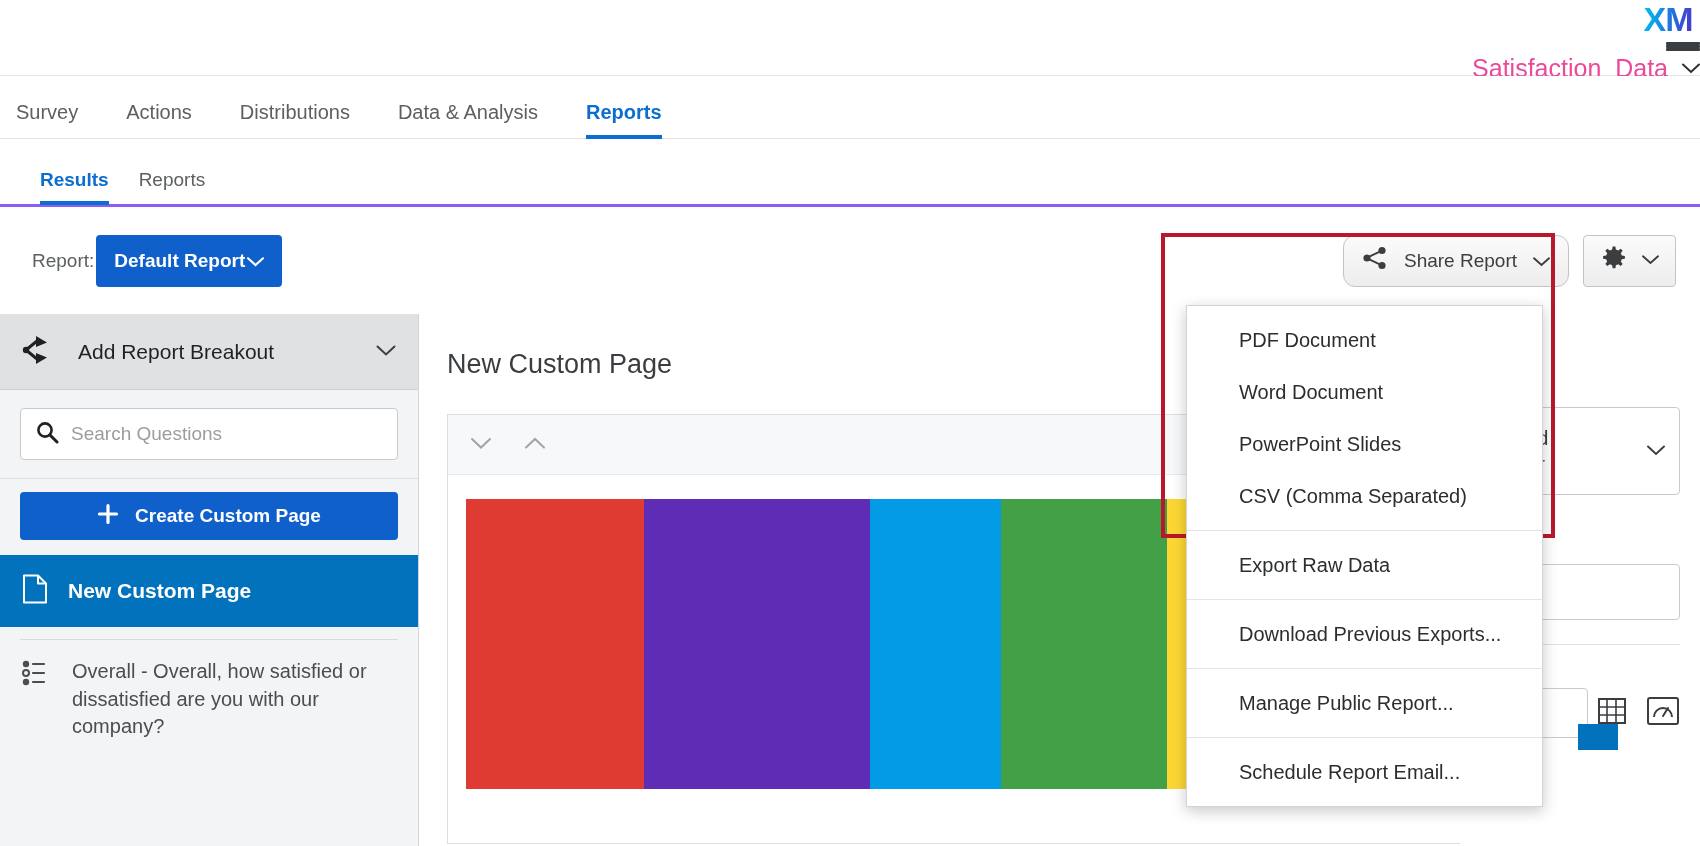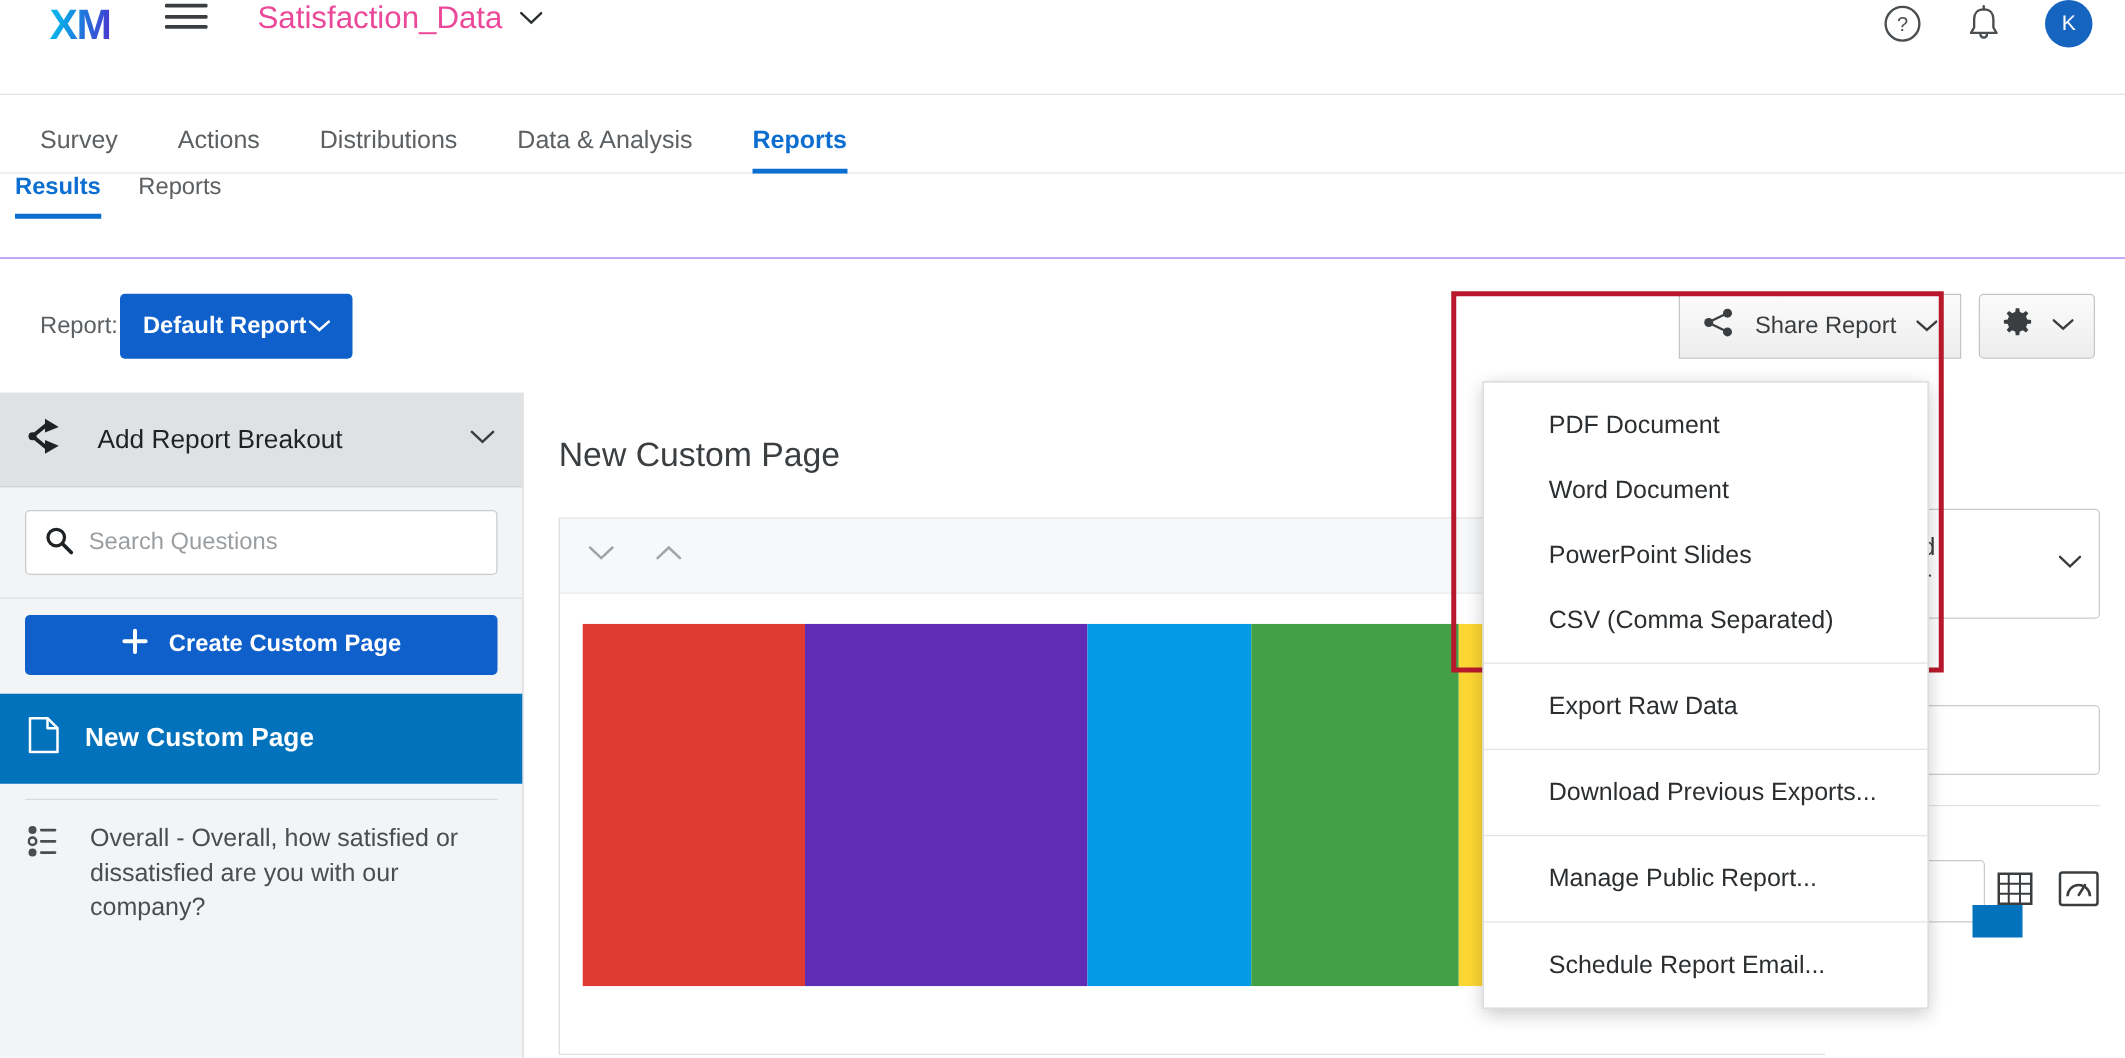--- a/index.html
+++ b/index.html
@@ -8,21 +8,21 @@
     font-family: "Liberation Sans", sans-serif;
     background: #ffffff;
     overflow: hidden;
   }
   .app { position: relative; width: 1700px; height: 846px; }
 
   
   .topbar {
     position: absolute; top: 0; left: 0; width: 1700px; height: 76px;
     background: #fff; border-bottom: 1px solid #e3e4e6;
-    display: flex; align-items: flex-start;
+    display: flex; align-items: flex-end; flex-direction: column;
   }
   .xm-logo {
     margin-left: 32px; width: 64px; height: 40px;
     display: flex; align-items: center; justify-content: center;
     font-size: 34px; font-weight: bold; letter-spacing: -1px;
     background: linear-gradient(100deg, #00c8f0 0%, #0aa8e8 28%, #2b63d9 62%, #5b1fc9 100%);
     -webkit-background-clip: text; background-clip: text; color: transparent;
     font-family: "Liberation Sans", sans-serif;
   }
   .hamburger {
@@ -46,37 +46,37 @@
     width: 38px; height: 38px; border-radius: 50%;
     background: #1565c0; color: #fff; font-size: 17px;
     display: flex; align-items: center; justify-content: center;
     cursor: pointer;
   }
 
   
   .mainnav {
     position: absolute; top: 76px; left: 0; width: 1700px; height: 63px;
     background: #fff; border-bottom: 1px solid #e3e4e6;
-    display: flex; align-items: flex-end; padding-left: 32px;
+    display: flex; align-items: flex-end; padding-left: 16px;
   }
   .mainnav .nav-item {
     font-size: 20px; color: #5c6063; padding: 0 0 14px 0; margin-right: 48px;
     cursor: pointer; position: relative; white-space: nowrap;
   }
   .mainnav .nav-item.active { color: #0b6ed0; font-weight: bold; }
   .mainnav .nav-item.active::after {
     content: ""; position: absolute; left: 0; right: 0; bottom: -1px;
     height: 4px; background: #0b6ed0;
   }
 
   
   .subnav {
     position: absolute; top: 139px; left: 0; width: 1700px; height: 68px;
-    background: #fff; border-bottom: 1px solid #8b5cf6;
-    display: flex; align-items: flex-start; padding-left: 12px;
+    background: #fff; border-bottom: 3px solid #8b5cf6;
+    display: flex; align-items: flex-end; padding-left: 40px;
   }
   .subnav .sub-item {
     font-size: 19px; color: #5c6063; padding-bottom: 13px; margin-right: 30px;
     cursor: pointer; position: relative;
   }
   .subnav .sub-item.active { color: #0b6ed0; font-weight: bold; }
   .subnav .sub-item.active::after {
     content: ""; position: absolute; left: 0; right: 0; bottom: -1px;
     height: 4px; background: #0b6ed0;
   }
@@ -95,21 +95,21 @@
   }
   .btn-plain {
     background: transparent; border: none; font-size: 19px; color: #2b2e30;
     height: 52px; padding: 0 14px; margin-left: 26px; cursor: pointer;
     display: flex; align-items: center; gap: 14px;
     font-family: "Liberation Sans", sans-serif;
   }
   .toolbar-right { margin-left: auto; display: flex; align-items: center; gap: 14px; }
   .btn-grey {
     background: linear-gradient(#fbfbfb, #ededed); color: #3b3e41;
-    border: 1px solid #c2c5c8; border-radius: 0;
+    border: 1px solid #c2c5c8; border-radius: 12px;
     font-size: 19px; height: 52px; padding: 0 18px;
     display: flex; align-items: center; gap: 16px; cursor: pointer;
     font-family: "Liberation Sans", sans-serif;
   }
   .btn-gear {
     background: linear-gradient(#fbfbfb, #ededed); color: #3b3e41;
     border: 1px solid #c2c5c8; border-radius: 4px;
     height: 52px; padding: 0 16px;
     display: flex; align-items: center; gap: 14px; cursor: pointer;
   }

